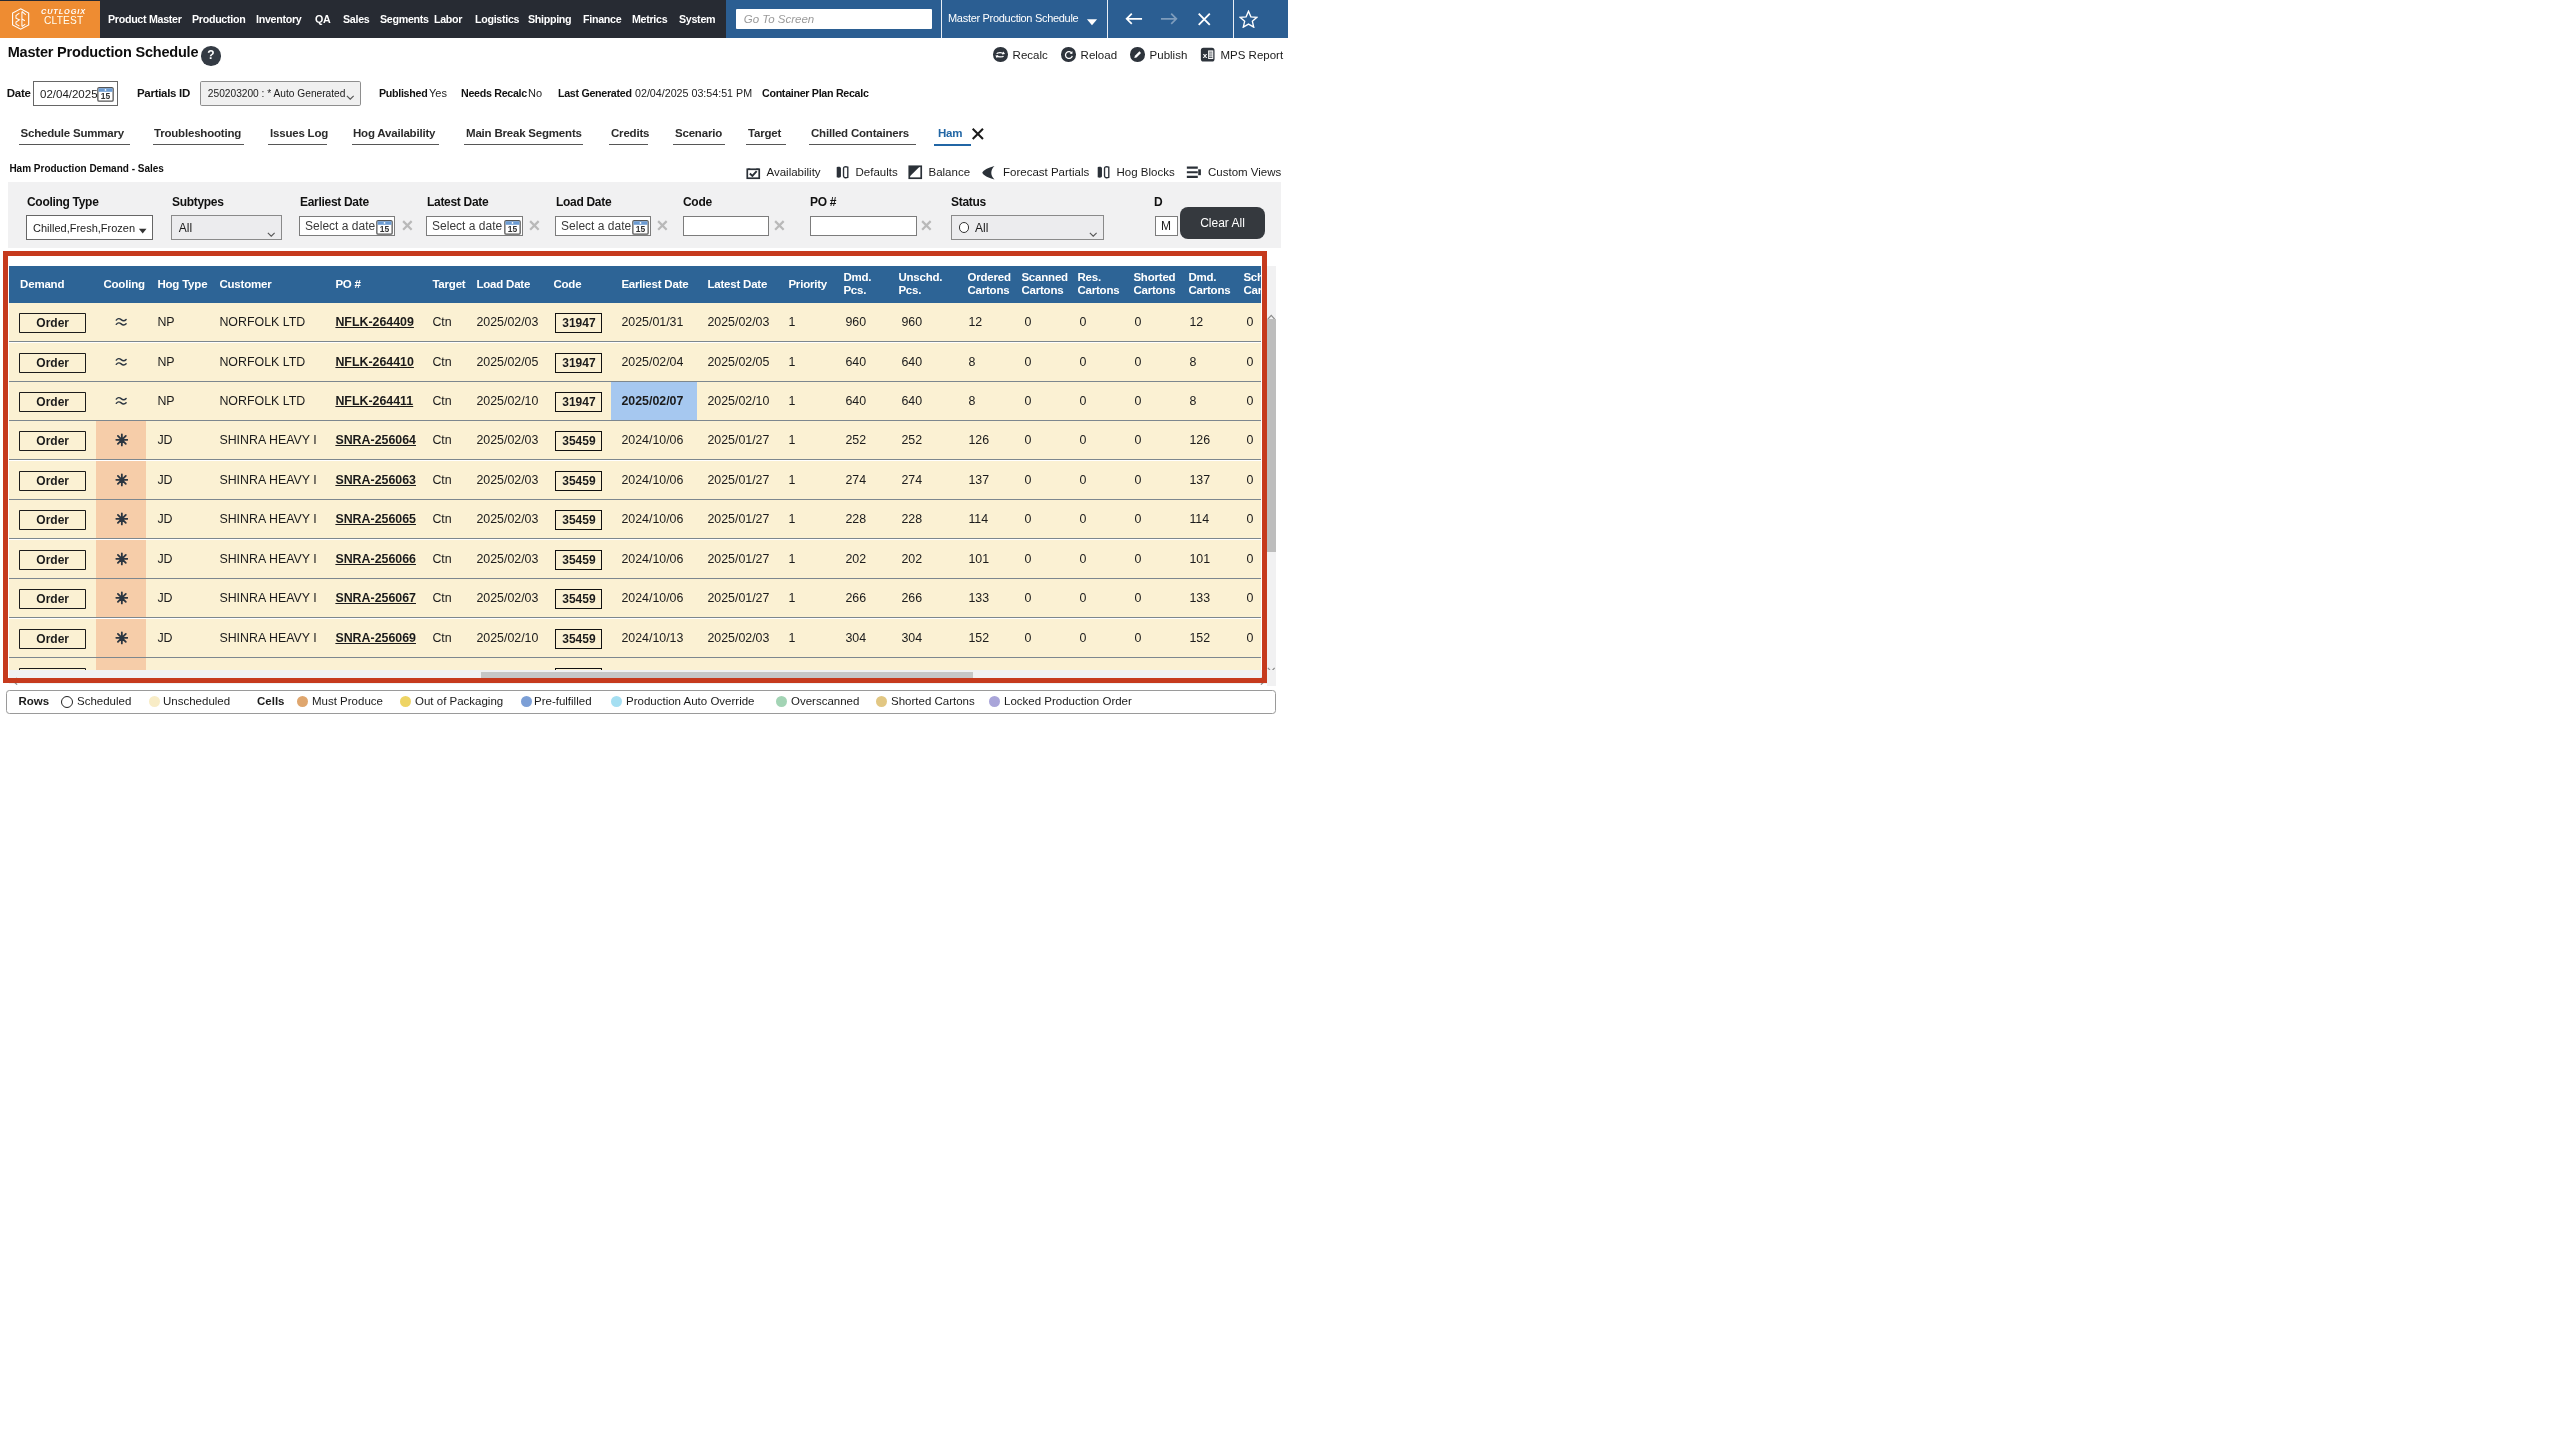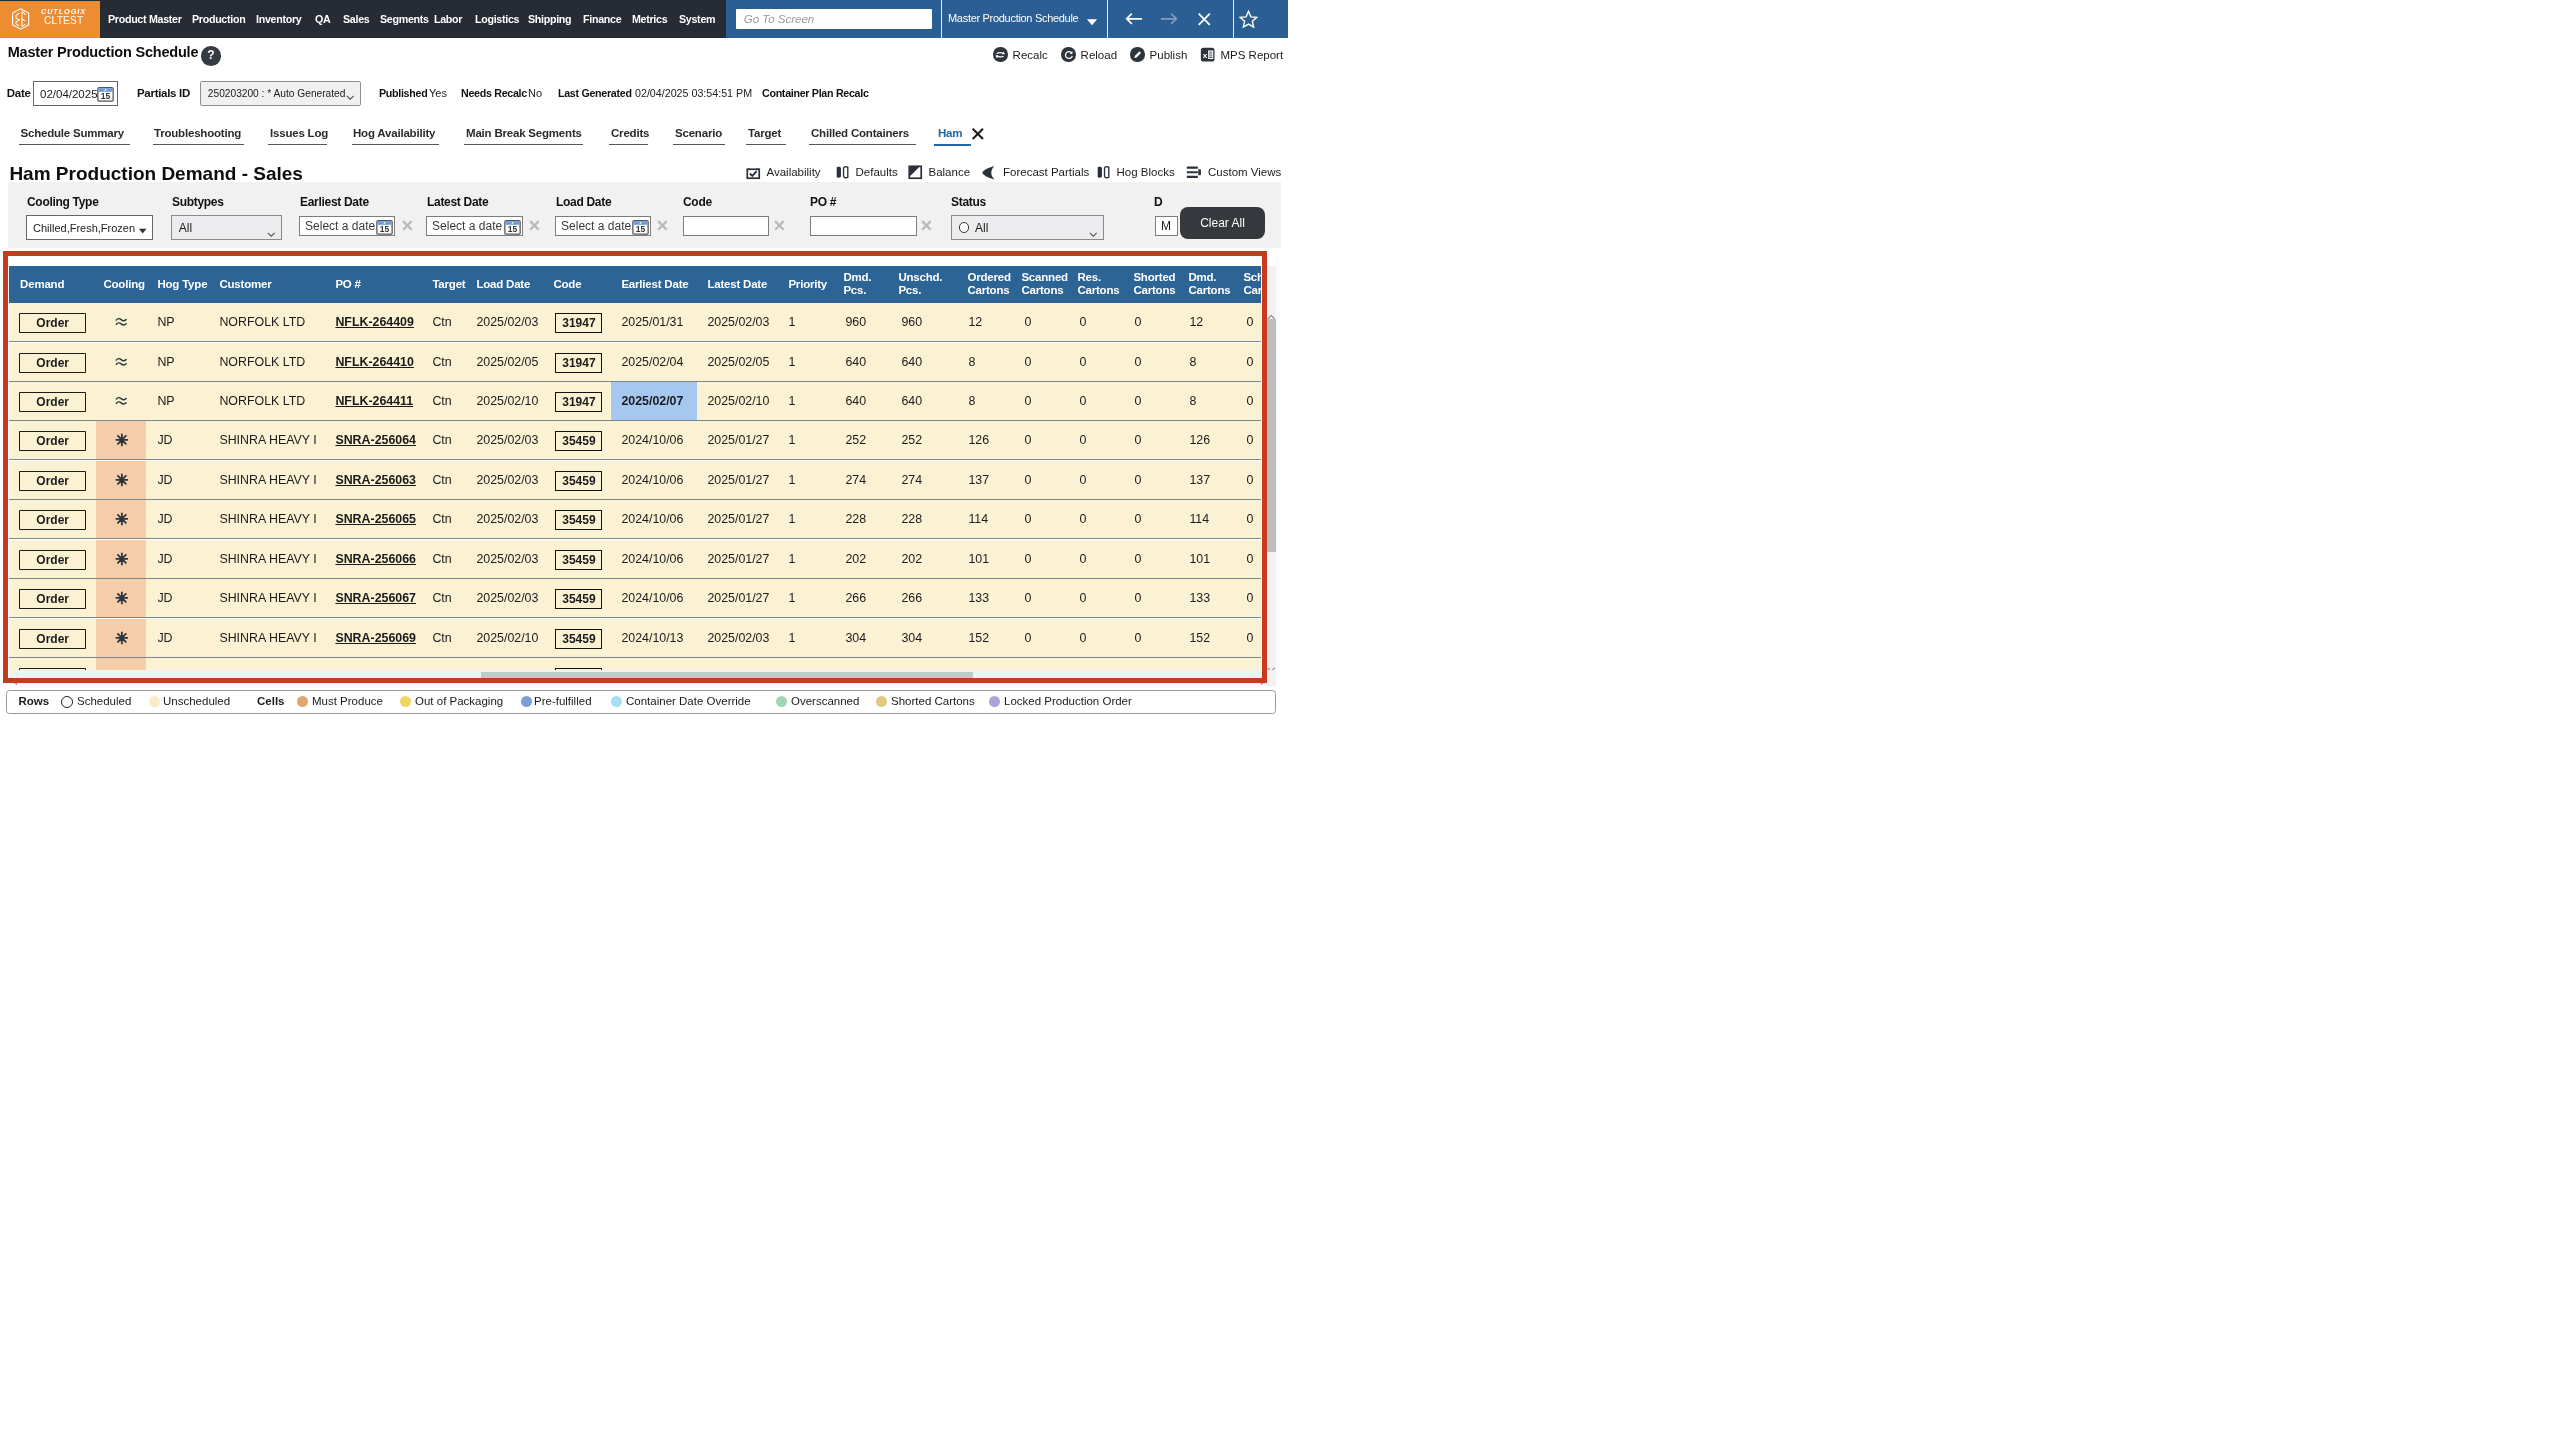--- a/index.html
+++ b/index.html
@@ -23,21 +23,21 @@
 .cico{width:14.5px;height:14.5px;border-radius:50%;background:#2e343c;color:#fff;display:inline-flex;align-items:center;justify-content:center;margin-right:5.1px;}
 
 .lbl{position:absolute;top:87px;font-weight:bold;font-size:10.7px;letter-spacing:-0.3px;color:#111;white-space:nowrap;}
 .dval{position:absolute;top:87px;font-size:11px;color:#222;white-space:nowrap;}
 .dinput{border:0.9px solid #666;background:#fff;height:25px;display:flex;align-items:center;font-size:11.5px;}
 .sel{border:0.9px solid #8e8e8e;background:#f0f0f0;height:25px;display:flex;align-items:center;font-size:10.2px;border-radius:1.7px;white-space:nowrap;overflow:hidden;}
 
 .tab{top:127px;font-size:11.5px;font-weight:bold;color:#2b2b2b;white-space:nowrap;letter-spacing:-0.2px;}
 .tabline{top:144px;height:1.3px;background:#565656;}
 
-.h2{left:9.4px;top:163px;font-size:19px;font-weight:bold;color:#0d0d0d;}
+.h2{left:9.4px;top:163px;font-size:10px;font-weight:bold;color:#0d0d0d;}
 .toolrow{top:165px;height:14.5px;display:flex;align-items:center;font-size:11.5px;color:#1b1b1b;white-space:nowrap;}
 
 .fpanel{left:7.7px;top:182px;width:1273px;height:66px;background:#f1f1f2;}
 .flbl{position:absolute;top:195px;font-size:12px;font-weight:bold;letter-spacing:-0.3px;color:#111;white-space:nowrap;}
 .finput{position:absolute;top:216px;height:19.6px;border:0.9px solid #7c7c7c;background:#fff;font-size:12px;display:flex;align-items:center;}
 .fsel{position:absolute;top:215px;height:25px;border:0.9px solid #8a8a8a;background:#ececee;font-size:12px;display:flex;align-items:center;}
 .clearall{left:1180px;top:207px;width:85px;height:32px;background:#35393e;color:#fff;font-size:12px;display:flex;align-items:center;justify-content:center;border-radius:8px;}
 
 .gridwrap{left:9.4px;top:266px;width:1252px;height:411px;overflow:hidden;background:#fff;}
 .ghead{position:absolute;left:0;top:0;width:1252px;height:37px;background:#2d6496;color:#fff;font-size:11.5px;font-weight:bold;letter-spacing:-0.2px;}
@@ -593,19 +593,19 @@
 <div class="dot" style="left:149px;background:#f8ecc6;z-index:60;top:696px;position:absolute"></div>
 <div class="litem" style="left:163px;z-index:60">Unscheduled</div>
 <div class="litem" style="left:257px;z-index:60"><b>Cells</b></div>
 <div class="dot" style="left:297px;background:#dfa66e;z-index:60;top:696px;position:absolute"></div>
 <div class="litem" style="left:312px;z-index:60">Must Produce</div>
 <div class="dot" style="left:400px;background:#eed464;z-index:60;top:696px;position:absolute"></div>
 <div class="litem" style="left:415px;z-index:60">Out of Packaging</div>
 <div class="dot" style="left:521px;background:#7c9fd6;z-index:60;top:696px;position:absolute"></div>
 <div class="litem" style="left:534px;z-index:60">Pre-fulfilled</div>
 <div class="dot" style="left:611px;background:#a5dff2;z-index:60;top:696px;position:absolute"></div>
-<div class="litem" style="left:626px;z-index:60">Container Date Override</div>
+<div class="litem" style="left:626px;z-index:60">Production Auto Override</div>
 <div class="dot" style="left:776px;background:#a3d4b5;z-index:60;top:696px;position:absolute"></div>
 <div class="litem" style="left:791px;z-index:60">Overscanned</div>
 <div class="dot" style="left:876px;background:#e2c783;z-index:60;top:696px;position:absolute"></div>
 <div class="litem" style="left:891px;z-index:60">Shorted Cartons</div>
 <div class="dot" style="left:989px;background:#a9a5d9;z-index:60;top:696px;position:absolute"></div>
 <div class="litem" style="left:1004px;z-index:60">Locked Production Order</div>
 
 </body></html>

